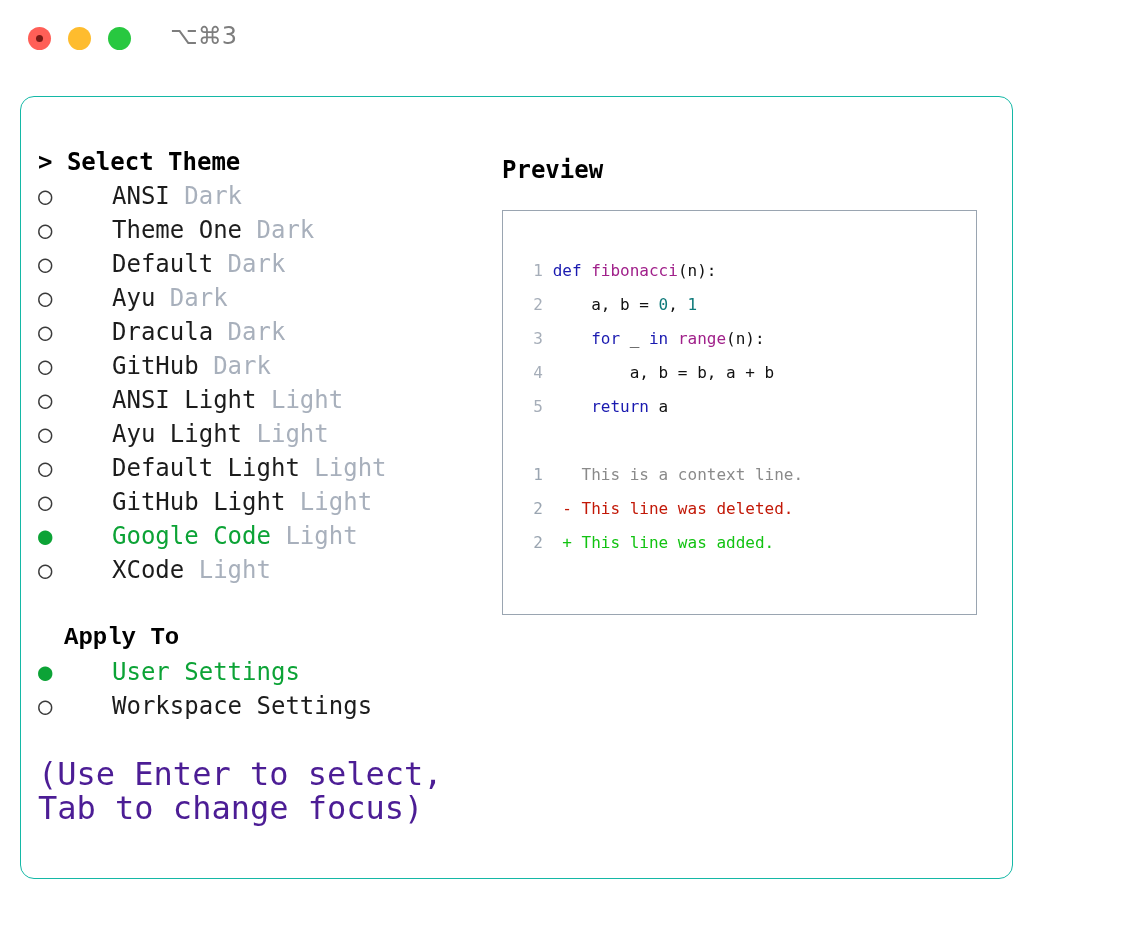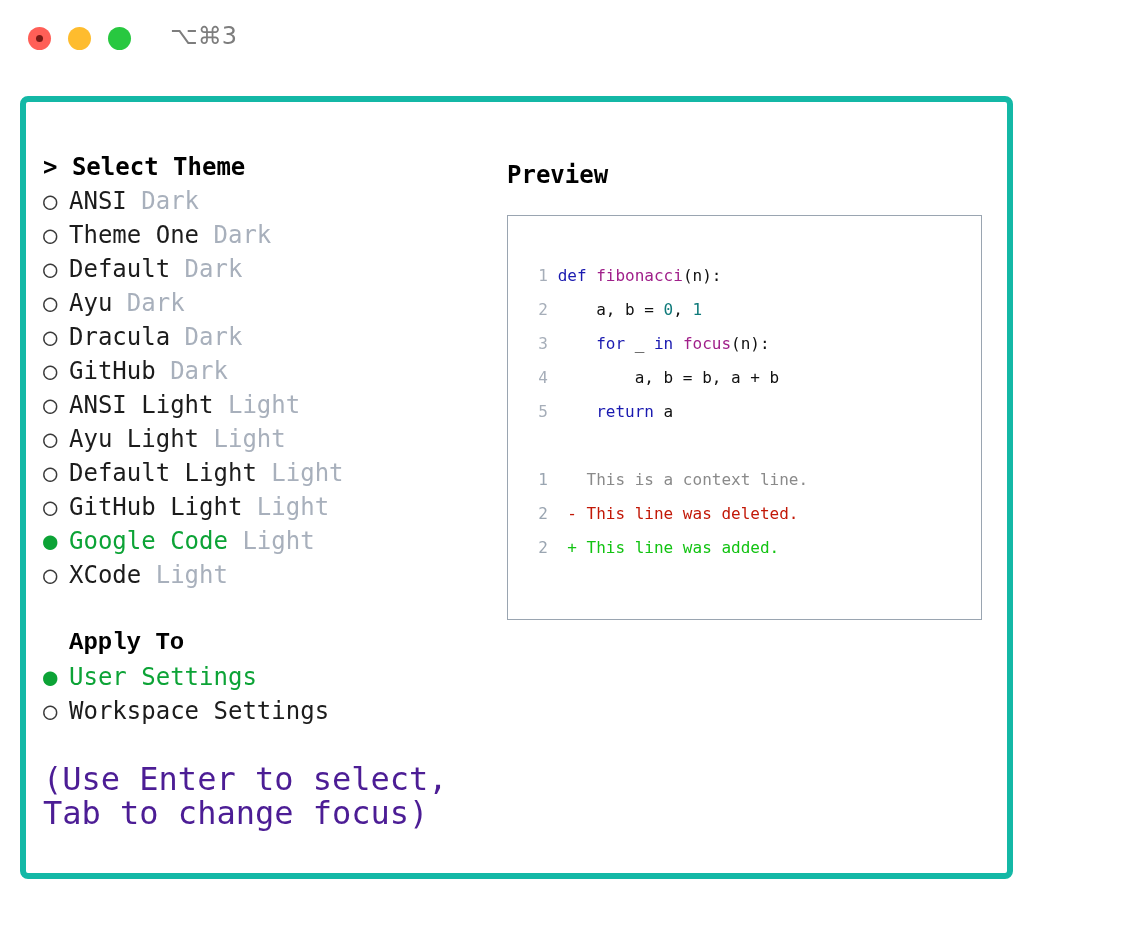--- a/index.html
+++ b/index.html
@@ -61,22 +61,22 @@
     font-family: "DejaVu Sans", "Liberation Sans", sans-serif;
   }
 
   
   #panel {
     position: absolute;
     left: 20px;
     top: 96px;
     width: 993px;
     height: 783px;
-    border: 6px solid #14b8a6;
-    border-radius: 8px;
+    border: 1px solid #14b8a6;
+    border-radius: 14px;
     box-sizing: border-box;
     background: #ffffff;
   }
 
   
   #theme-column {
     position: absolute;
     left: 17px;
     top: 48px;
     width: 450px;
@@ -96,21 +96,21 @@
   }
 
   .marker {
     display: inline-block;
     width: 26px;
     text-align: left;
     color: #3a3a3a;
   }
   .marker.sel { color: #0ca336; }
 
-  .theme-name { color: #1c1c1c; }
+  .theme-name { color: #1c1c1c; margin-left: 48px; }
   .row.selected .theme-name { color: #0ca336; }
   .theme-kind { color: #a8b0bc; }
 
   #apply-heading { margin-top: 34px; font-family: Liberation Mono, monospace; }
   .indent-2 { padding-left: 26px; }
 
   #hint {
     margin-top: 34px;
     font-size: 32px;
     line-height: 34px;
@@ -215,21 +215,21 @@
       <div id="hint">(Use Enter to select, Tab to change focus)</div>
     </div>
 
     <div id="preview-column">
       <div id="preview-heading">Preview</div>
 
       <div id="preview-box">
         <div id="code-block">
             <div class="code-line"><span class="ln">1</span><span> </span><span class="kw">def </span><span class="fn">fibonacci</span><span class="pl">(n):</span></div>
             <div class="code-line"><span class="ln">2</span><span> </span><span class="pl">    a, b = </span><span class="num">0</span><span class="pl">, </span><span class="num">1</span></div>
-            <div class="code-line"><span class="ln">3</span><span> </span><span class="pl">    </span><span class="kw">for</span><span class="pl"> _ </span><span class="kw">in</span><span class="pl"> </span><span class="fn">focus</span><span class="pl">(n):</span></div>
+            <div class="code-line"><span class="ln">3</span><span> </span><span class="pl">    </span><span class="kw">for</span><span class="pl"> _ </span><span class="kw">in</span><span class="pl"> </span><span class="fn">range</span><span class="pl">(n):</span></div>
             <div class="code-line"><span class="ln">4</span><span> </span><span class="pl">        a, b = b, a + b</span></div>
             <div class="code-line"><span class="ln">5</span><span> </span><span class="pl">    </span><span class="kw">return</span><span class="pl"> a</span></div>
           </div>
         <div class="blank-line"></div>
         <div id="diff-block">
             <div class="code-line"><span class="ln-diff">1</span><span>  </span><span class="diff-ctx"> </span><span class="diff-ctx"> This is a context line.</span></div>
             <div class="code-line"><span class="ln-diff">2</span><span>  </span><span class="diff-del">-</span><span class="diff-del"> This line was deleted.</span></div>
             <div class="code-line"><span class="ln-diff">2</span><span>  </span><span class="diff-add">+</span><span class="diff-add"> This line was added.</span></div>
           </div>
       </div>

